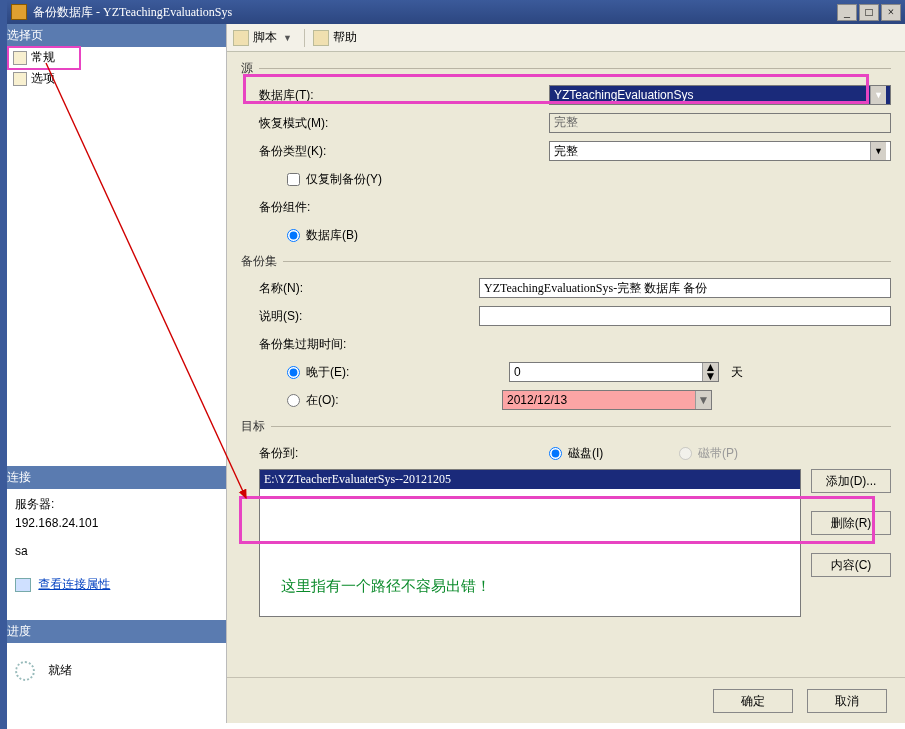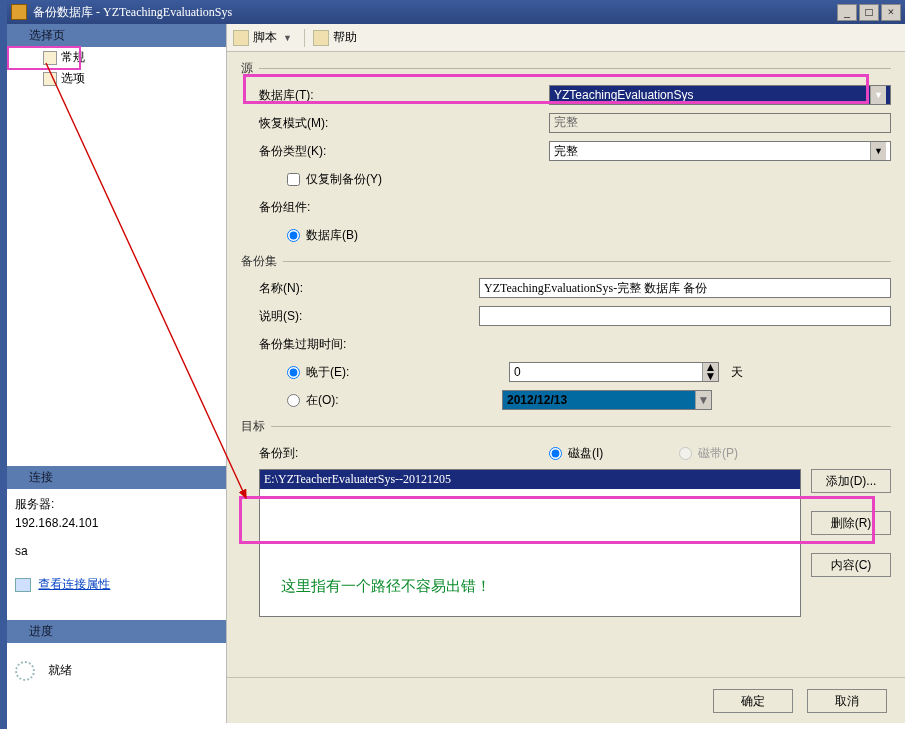--- a/index.html
+++ b/index.html
@@ -10,23 +10,23 @@
 .titlebar { position:absolute; left:7px; top:0; right:0; height:24px; background: linear-gradient(#3b5a9a,#2c4680); color:#fff; display:flex; align-items:center; padding:0 4px; }
 .titlebar .app-icon { width:16px; height:16px; background:#e0a030; border:1px solid #8a5a00; margin-right:6px; }
 .titlebar .title { flex:1; font-family: Tahoma, SimSun; }
 .titlebar .winbtns { display:flex; gap:2px; }
 .titlebar .winbtn { width:20px; height:17px; background:#d4d0c8; border:1px solid #888; color:#000; text-align:center; line-height:14px; font-family: Tahoma; cursor:default; }
 
 .main { position:absolute; left:7px; top:24px; right:0; bottom:6px; display:flex; background:#ece9d8; }
 
 
 .sidebar { width:220px; background:#fff; border-right:1px solid #bbb; display:flex; flex-direction:column; }
-.side-section-hd { background:#5a7bb0; color:#0f172a; padding:3px 22px; }
+.side-section-hd { background:#5a7bb0; color:#ffffff; padding:3px 0; }
 .side-body { flex:0 0 auto; }
-.side-item { display:flex; align-items:center; gap:4px; padding:2px 6px; cursor:default;margin-left:30px; }
+.side-item { display:flex; align-items:center; gap:4px; padding:2px 6px; cursor:default; }
 .side-item .icn { width:14px; height:14px; border:1px solid #999; background:#f8f0d0; }
 .side-general-wrap { position:relative; }
 .pink-highlight-1 { position:absolute; left:0; top:-1px; width:74px; height:24px; border:2px solid #e844c2; pointer-events:none; }
 .side-spacer { flex:1; }
 .side-conn, .side-prog { background:#fff;border-radius:12px; }
 .side-pad { padding:6px 8px; line-height:1.6; }
 .link { color:#0040c0; text-decoration:underline; cursor:pointer; }
 .side-icn-sm { display:inline-block; width:16px; height:14px; background:#cfe0ff; border:1px solid #7aa; vertical-align:middle; margin-right:4px;}
 .prog-icon { width:20px; height:20px; border-radius:50%; border:2px dotted #9bb; display:inline-block; vertical-align:middle; margin-right:10px; }
 
@@ -220,21 +220,21 @@
                 <span>▲</span>
                 <span>▼</span>
               </div>
           </div>
           <span style="margin-left:12px">天</span>
         </div>
         <div class="row" style="margin-left:46px">
           <input type="radio" class="rdo" style="">
           <span style="width:196px">在(O):</span>
           <div class="spin readonly" style="width:210px;background:#ece9d8">
-            <input style="background: #0369a1; font-weight: bold;" value="2012/12/13">
+            <input style="background: #fca5a5;" value="2012/12/13">
             <div class="arrows">
                 <span style="height:18px;line-height:18px">▼</span>
               </div>
           </div>
         </div>
       </div>
 
       <div class="group">
         <div class="group-hd">
           <span class="group-label">目标</span>

